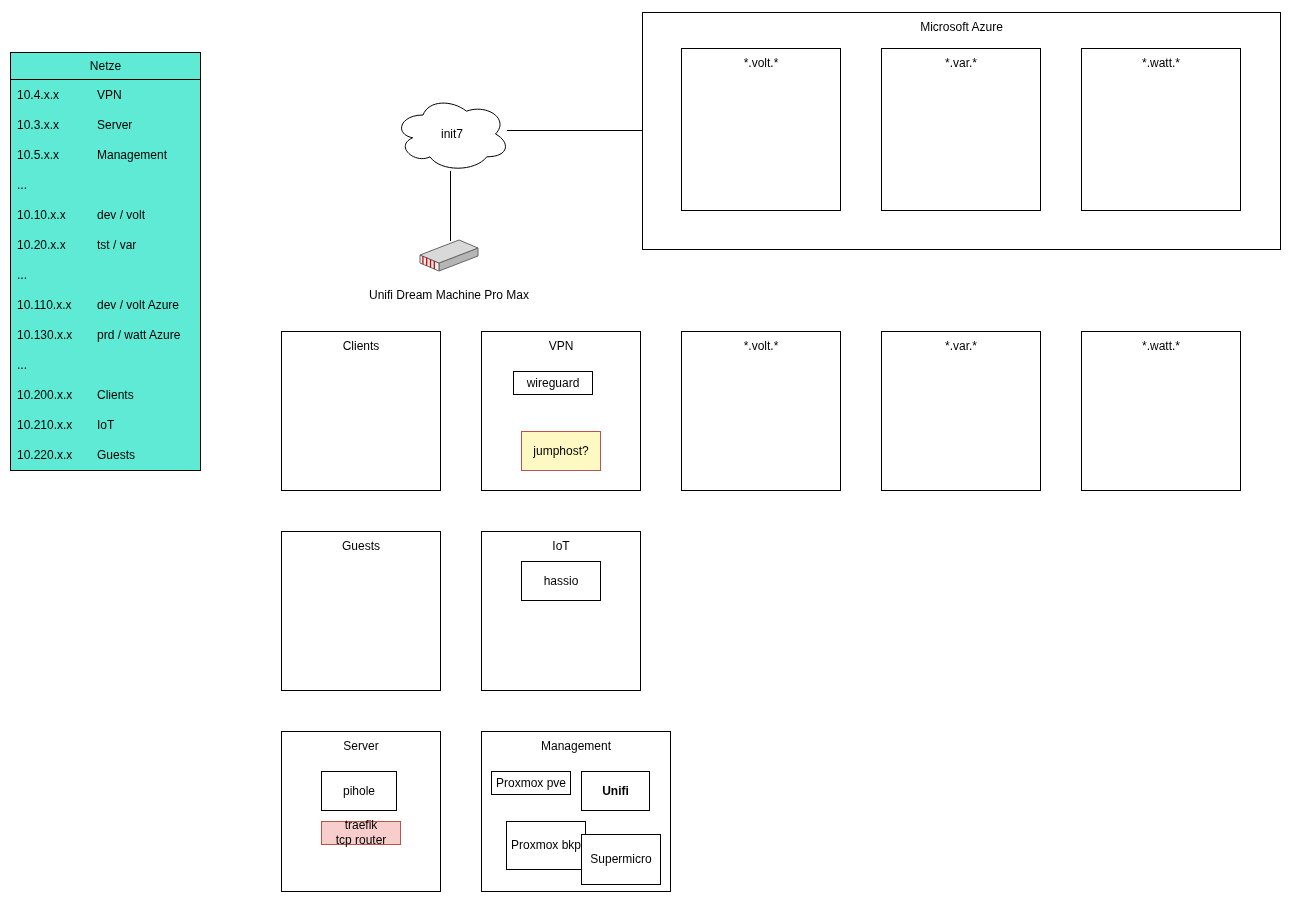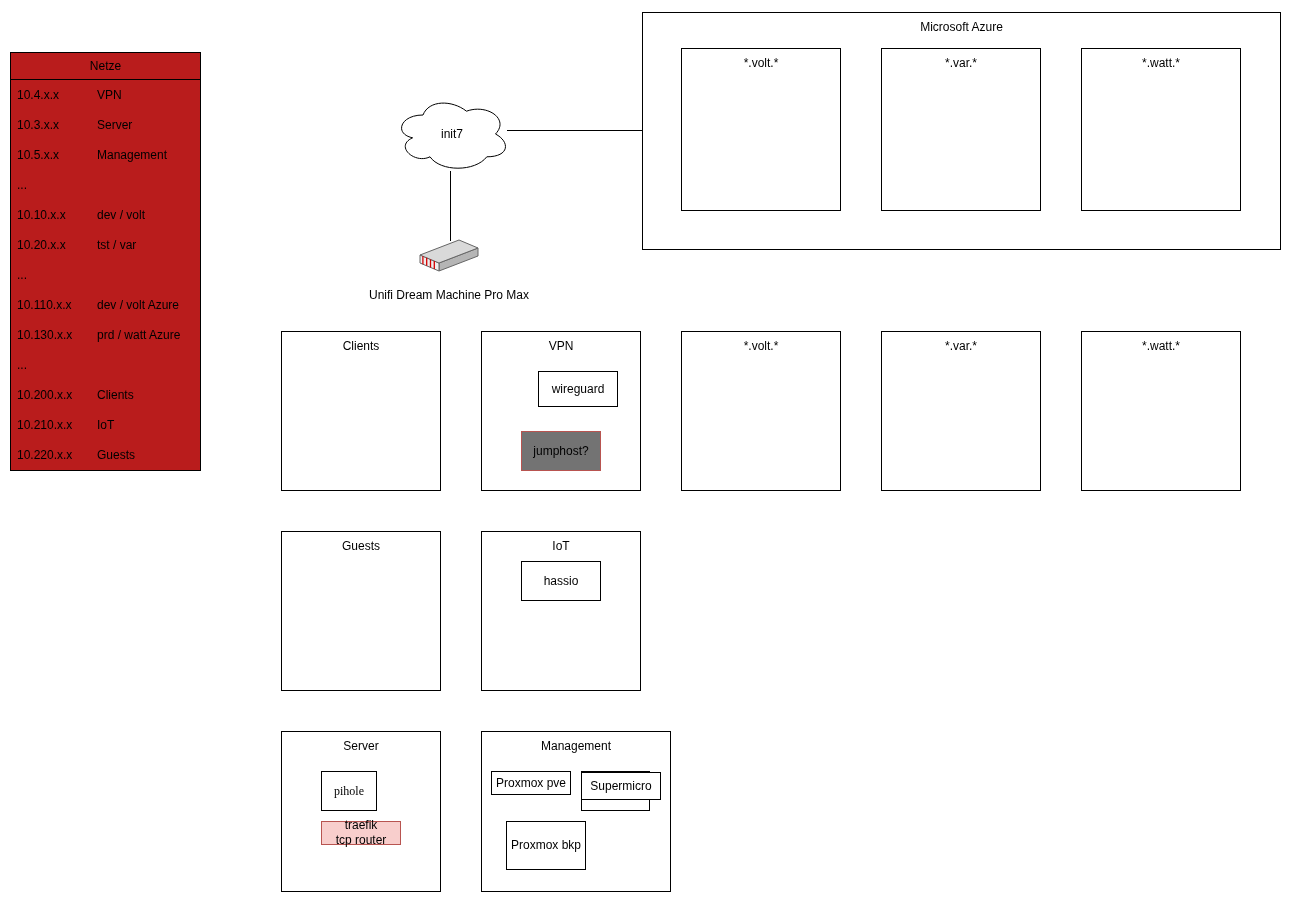--- a/index.html
+++ b/index.html
@@ -23,21 +23,21 @@
     text-align: center; white-space: pre-line; line-height: 1.25;
   }
   .node.highlight { background: #f8cecc; border-color: #b85450; }
 
   
   .edge { position: absolute; background: #000; }
   .edge-v { left: 450px; top: 171px; width: 1px; height: 70px; }
   .edge-h { left: 507px; top: 130px; width: 135px; height: 1px; }
 
   
-  .netze { position: absolute; left: 10px; top: 52px; width: 191px; background: #b91c1c; border: 1px solid #000; }
+  .netze { position: absolute; left: 10px; top: 52px; width: 191px; background: #5eead4; border: 1px solid #000; }
   .netze-header { height: 27px; line-height: 27px; text-align: center; border-bottom: 1px solid #000; }
   .netze-row { height: 30px; display: flex; align-items: center; padding-left: 6px; }
   .netze-cidr { flex: 0 0 80px; }
 
   
   .cloud { position: absolute; left: 393px; top: 95px; width: 118px; height: 78px; }
   .cloud svg { position: absolute; inset: 0; }
   .cloud-label { position: absolute; inset: 0; display: flex; align-items: center; justify-content: center; }
 
   
@@ -142,22 +142,22 @@
     <div class="box-title">*.watt.*</div>
   </div>
 
   <div class="box" style="left:281px; top:331px; width:160px; height:160px;">
     <div class="box-title">Clients</div>
   </div>
 
   <div class="box" style="left:481px; top:331px; width:160px; height:160px;">
     <div class="box-title">VPN</div>
   </div>
-  <div class="node" style="left:538px; top:371px; width:80px; height:36px;">wireguard</div>
-  <div class="node highlight" style="left: 521px; top: 431px; width: 80px; height: 40px; background: #737373; border-color: rgb(184, 84, 80);">jumphost?</div>
+  <div class="node" style="left:513px; top:371px; width:80px; height:24px;">wireguard</div>
+  <div class="node highlight" style="left: 521px; top: 431px; width: 80px; height: 40px; background: #fef9c3; border-color: rgb(184, 84, 80);">jumphost?</div>
 
   <div class="box" style="left:681px; top:331px; width:160px; height:160px;">
     <div class="box-title">*.volt.*</div>
   </div>
   <div class="box" style="left:881px; top:331px; width:160px; height:160px;">
     <div class="box-title">*.var.*</div>
   </div>
   <div class="box" style="left:1081px; top:331px; width:160px; height:160px;">
     <div class="box-title">*.watt.*</div>
   </div>
@@ -167,25 +167,25 @@
   </div>
 
   <div class="box" style="left:481px; top:531px; width:160px; height:160px;">
     <div class="box-title">IoT</div>
   </div>
   <div class="node" style="left:521px; top:561px; width:80px; height:40px;">hassio</div>
 
   <div class="box" style="left:281px; top:731px; width:160px; height:161px;">
     <div class="box-title">Server</div>
   </div>
-  <div class="node" style="left:321px; top:771px; width:56px; height:40px;font-family:Liberation Serif, serif;">pihole</div>
+  <div class="node" style="left:321px; top:771px; width:76px; height:40px;">pihole</div>
   <div class="node highlight" style="left: 321px; top: 821px; width: 80px; height: 24px; background: rgb(248, 206, 204); border-color: rgb(184, 84, 80);">traefik
 tcp router</div>
 
   <div class="box" style="left:481px; top:731px; width:190px; height:161px;">
     <div class="box-title">Management</div>
   </div>
   <div class="node" style="left:491px; top:771px; width:80px; height:24px;">Proxmox pve</div>
   <div class="node" style="left:581px; top:771px; width:69px; height:40px;font-weight:bold;">Unifi</div>
   <div class="node" style="left:506px; top:821px; width:80px; height:49px;">Proxmox bkp</div>
-  <div class="node" style="left:581px; top:772px; width:80px; height:28px;">Supermicro</div>
+  <div class="node" style="left:581px; top:834px; width:80px; height:51px;">Supermicro</div>
 
 </div>
 
 </body></html>

